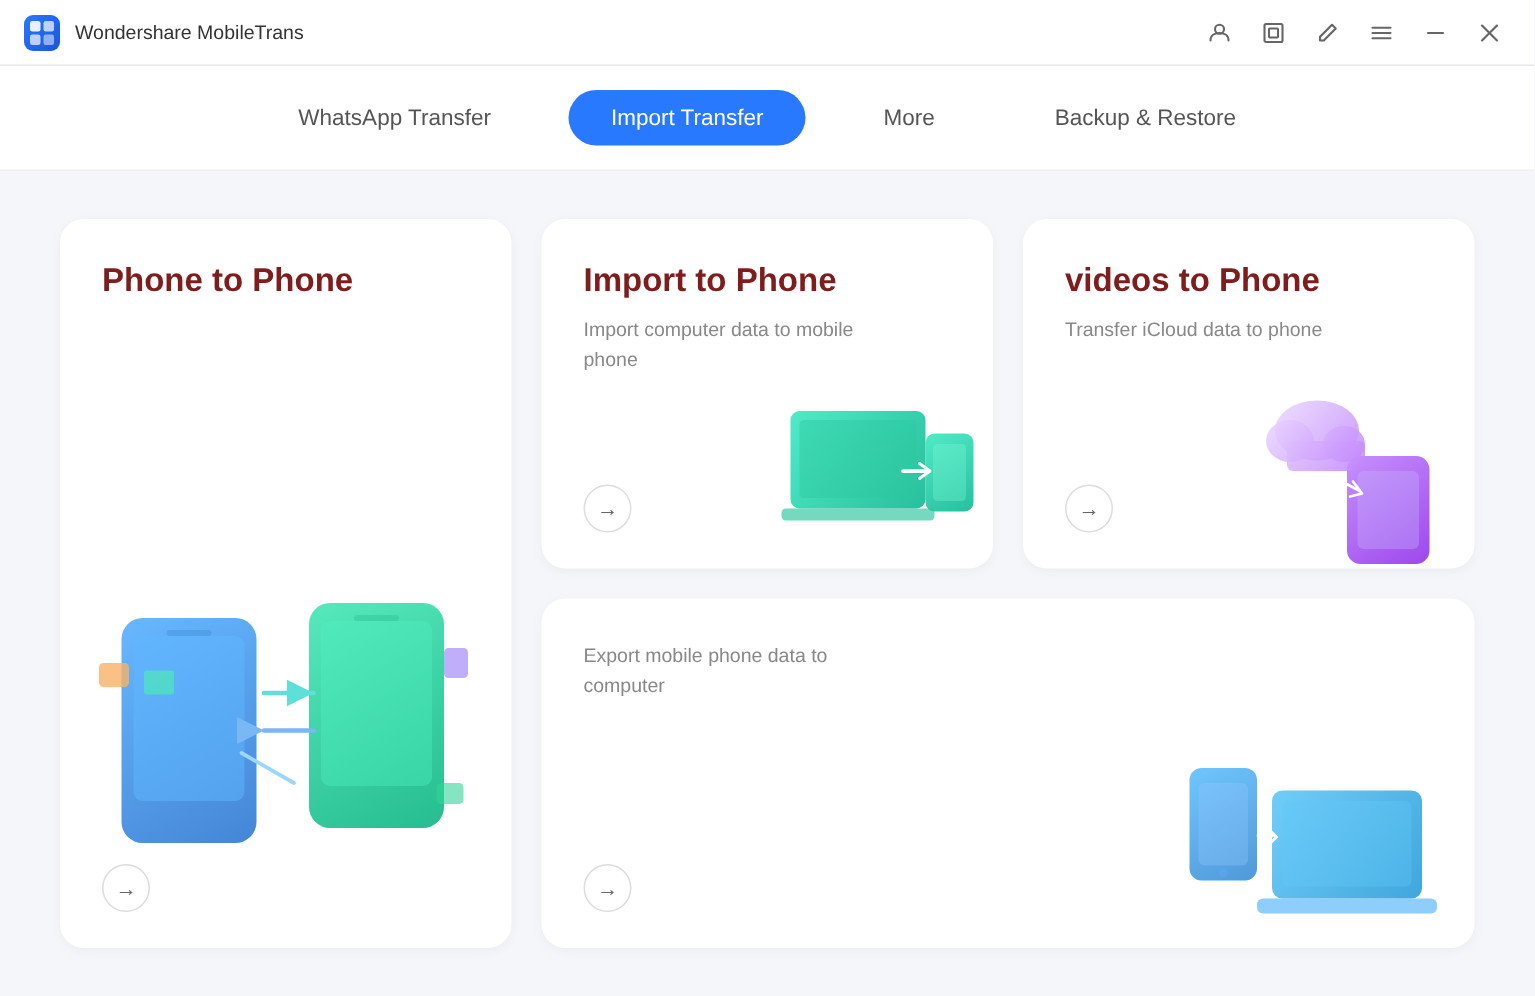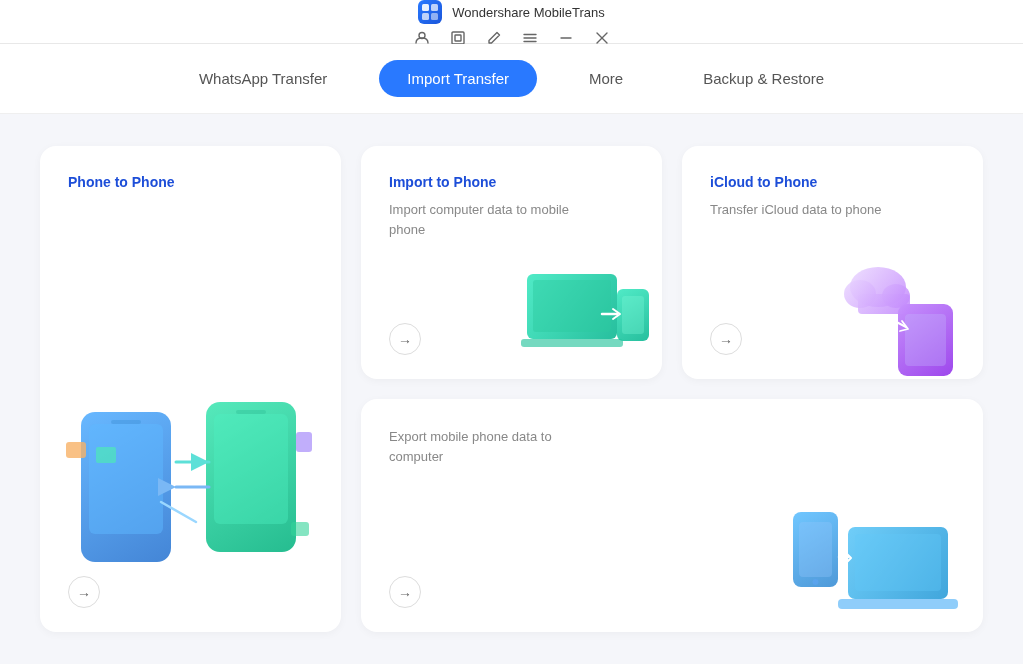--- a/index.html
+++ b/index.html
@@ -17,21 +17,20 @@
     
     .title-bar {
       display: flex;
       align-items: center;
       justify-content: space-between;
       background: #ffffff;
       padding: 0 16px;
       height: 44px;
       border-bottom: 1px solid #e8e8e8;
       flex-shrink: 0;
-      flex-direction: column;
     }
 
     .title-bar-left {
       display: flex;
       align-items: center;
       gap: 10px;
     }
 
     .app-icon {
       width: 24px;
@@ -128,23 +127,23 @@
       cursor: pointer;
       transition: box-shadow 0.2s;
       box-shadow: 0 2px 8px rgba(0,0,0,0.04);
     }
 
     .card.large {
       grid-row: span 2;
     }
 
     .card-title {
-      font-size: 14px;
+      font-size: 22px;
       font-weight: 700;
-      color: #1d4ed8;
+      color: #7f1d1d;
       margin-bottom: 10px;
     }
 
     .card-desc {
       font-size: 13px;
       color: #888;
       line-height: 1.5;
       max-width: 180px;
     }
 
@@ -303,21 +302,21 @@
           <linearGradient id="phoneGradG" x1="100" y1="35" x2="132" y2="87" gradientUnits="userSpaceOnUse">
             <stop offset="0%" stop-color="#3de8c0"></stop>
             <stop offset="100%" stop-color="#0fb893"></stop>
           </linearGradient>
         </defs>
       </svg>
       <div class="card-arrow">→</div>
     </div>
 
     <div class="card" style="grid-column:3; grid-row:1; min-height:180px;">
-      <div class="card-title">iCloud to Phone</div>
+      <div class="card-title">videos to Phone</div>
       <div class="card-desc">Transfer iCloud data to phone</div>
 
       <svg width="140" height="130" viewBox="0 0 140 130" style="position:absolute;right:5px;bottom:0px;">
 
         <rect x="60" y="55" width="55" height="72" rx="9" fill="url(#purplePhoneGrad)" opacity="0.9"></rect>
         <rect x="67" y="65" width="41" height="52" rx="4" fill="#c4b5fd" opacity="0.35"></rect>
 
         <ellipse cx="40" cy="38" rx="28" ry="20" fill="url(#cloudGrad)" opacity="0.85"></ellipse>
         <ellipse cx="22" cy="45" rx="16" ry="14" fill="url(#cloudGrad)" opacity="0.85"></ellipse>
         <ellipse cx="58" cy="47" rx="14" ry="12" fill="url(#cloudGrad)" opacity="0.85"></ellipse>

